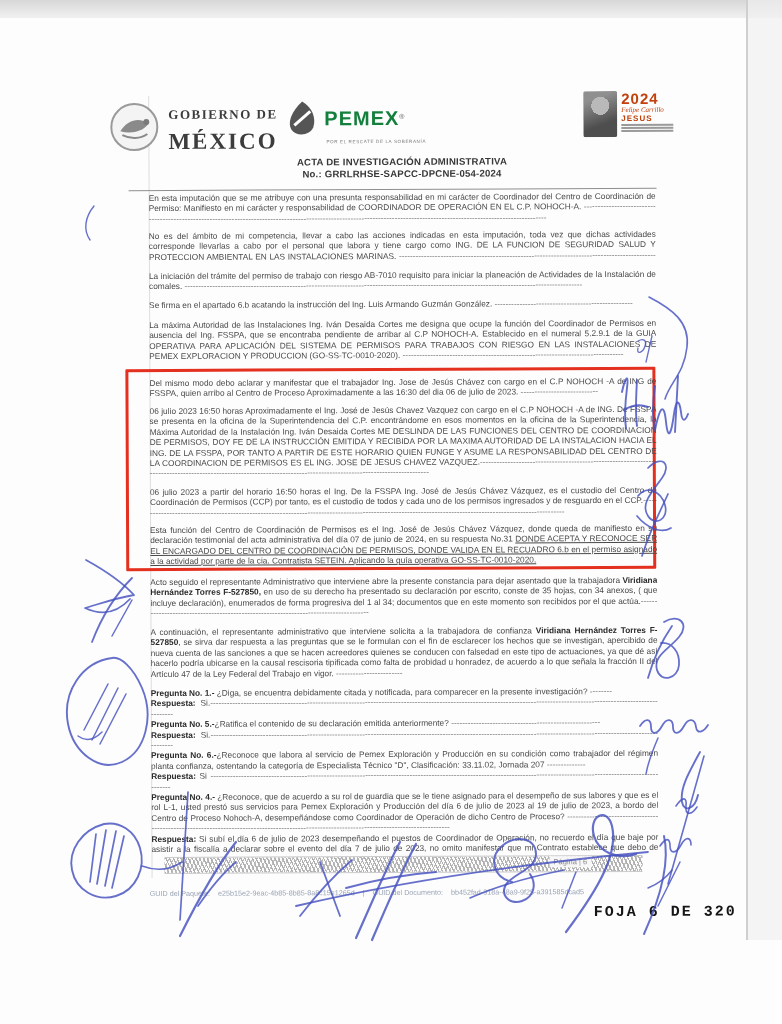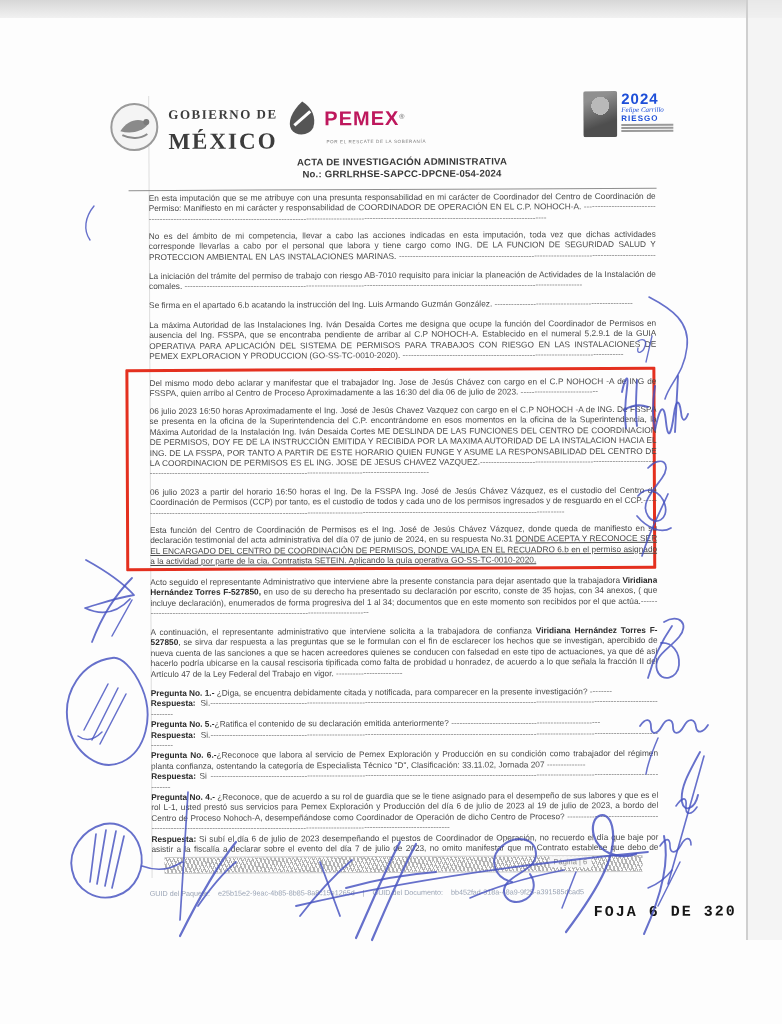--- a/index.html
+++ b/index.html
@@ -13,28 +13,28 @@
   #page{position:absolute;inset:0;transform:rotate(-0.25deg);}
   .fold{position:absolute;left:150px;top:95px;width:1px;height:782px;background:rgba(110,110,110,.22);}
 
   
   .gob{position:absolute;left:110px;top:100px;display:flex;align-items:flex-end;gap:8px;}
   .gob-txt{font-family:"Liberation Serif", serif;font-weight:bold;color:#3c3c3c;line-height:1;}
   .gob-l1{font-size:13px;letter-spacing:1.5px;}
   .gob-l2{font-size:23px;letter-spacing:2px;margin-top:9px;}
   .pemex{position:absolute;left:288px;top:99px;width:150px;}
   .pemex-row{display:flex;align-items:center;gap:6px;}
-  .pemex-word{font-size:20px;font-weight:bold;color:#be185d;letter-spacing:1px;}
+  .pemex-word{font-size:20px;font-weight:bold;color:#15803d;letter-spacing:1px;}
   .pemex-r{font-size:7px;color:#5a5a5a;vertical-align:super;}
   .pemex-tag{font-size:4.6px;color:#7d7d7d;letter-spacing:.6px;margin-top:2px;margin-left:40px;white-space:nowrap;}
   .stamp{position:absolute;left:585px;top:92px;display:flex;gap:4px;align-items:flex-start;}
   .portrait{width:34px;height:46px;background:
       radial-gradient(circle at 50% 32%, #b9b9b9 0 9px, transparent 9px),
       linear-gradient(160deg,#8f8f8f 20%,#4e4e4e 70%);border-radius:2px;}
-  .stamp-col{line-height:1;color:#1d4ed8;}
+  .stamp-col{line-height:1;color:#c2410c;}
   .stamp-year{font-size:15px;font-weight:bold;letter-spacing:1px;}
   .stamp-name{font-size:7px;font-style:italic;font-family:"Liberation Serif",serif;margin-top:1px;}
   .stamp-name2{font-size:8px;font-weight:bold;letter-spacing:1px;margin-top:1px;}
   .stamp-bars div{height:1.6px;background:#9a9a9a;margin-top:1.4px;width:52px;}
 
   .title{position:absolute;left:150px;top:156px;width:507px;text-align:center;
      font-size:9.6px;font-weight:bold;color:#383838;line-height:12px;letter-spacing:.2px;}
   .hr-top{position:absolute;left:130px;top:189px;width:528px;height:1px;background:#8f8f8f;}
 
   
@@ -97,21 +97,21 @@
         </div>
       </div>
       <div class="pemex-tag">POR EL RESCATE DE LA SOBERANÍA</div>
     </div>
 
     <div class="stamp">
       <div class="portrait"></div>
       <div class="stamp-col">
         <div class="stamp-year">2024</div>
         <div class="stamp-name">Felipe Carrillo</div>
-        <div class="stamp-name2">RIESGO</div>
+        <div class="stamp-name2">JESUS</div>
         <div class="stamp-bars">
             <div></div>
             <div></div>
             <div></div>
           </div>
       </div>
     </div>
 
     <div class="title">
       <div>ACTA DE INVESTIGACIÓN ADMINISTRATIVA</div>

